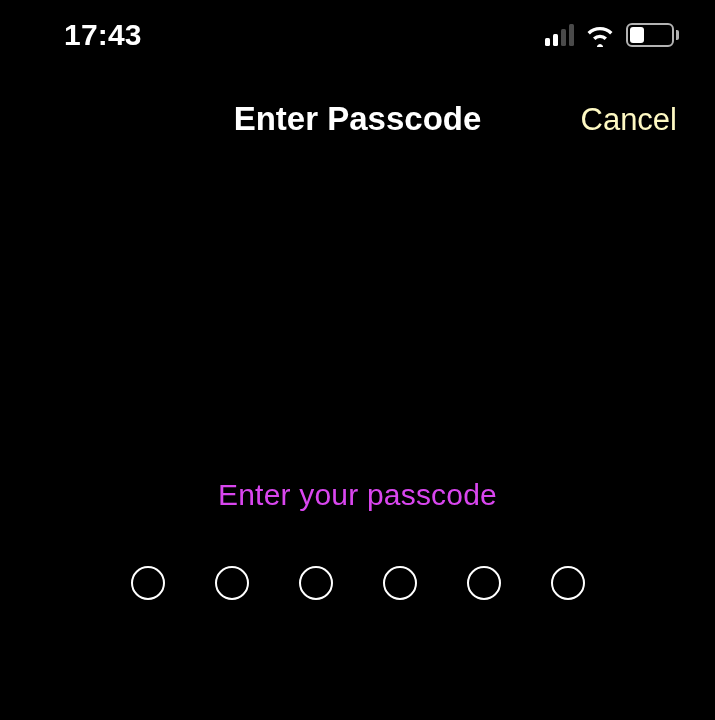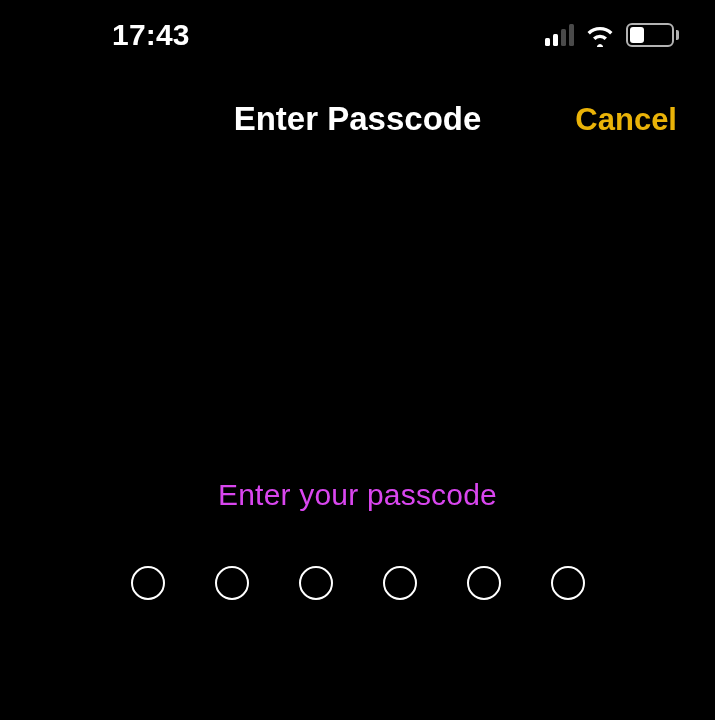--- a/index.html
+++ b/index.html
@@ -11,21 +11,21 @@
       font-family: -apple-system, "Helvetica Neue", Helvetica, Arial, sans-serif;
       overflow: hidden;
     }
     .status-bar {
       position: absolute;
       top: 0; left: 0; right: 0;
       height: 70px;
       display: flex;
       align-items: center;
       justify-content: space-between;
-      padding: 0 36px 0 112px;
+      padding: 0 36px 0 64px;
     }
     .status-time {
       font-size: 30px;
       font-weight: 600;
       letter-spacing: 0.2px;
     }
     .status-icons {
       display: flex;
       align-items: center;
       gap: 10px;
@@ -86,22 +86,22 @@
       transform: translateX(-50%);
       font-size: 33px;
       font-weight: 600;
       color: #fff;
     }
     .nav-cancel {
       position: absolute;
       right: 38px;
       top: 2px;
       font-size: 31px;
-      font-weight: 700;
-      color: #eab308;
+      font-weight: 400;
+      color: #fef9c3;
       cursor: pointer;
     }
 
     .prompt-label {
       position: absolute;
       top: 478px;
       left: 50%;
       transform: translateX(-50%);
       font-size: 30px;
       font-weight: 400;

